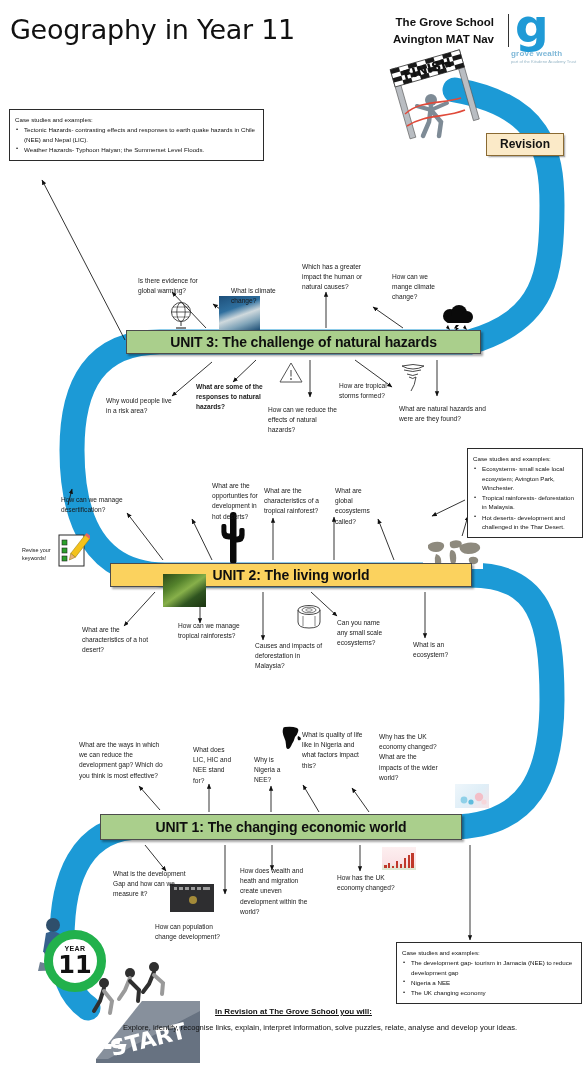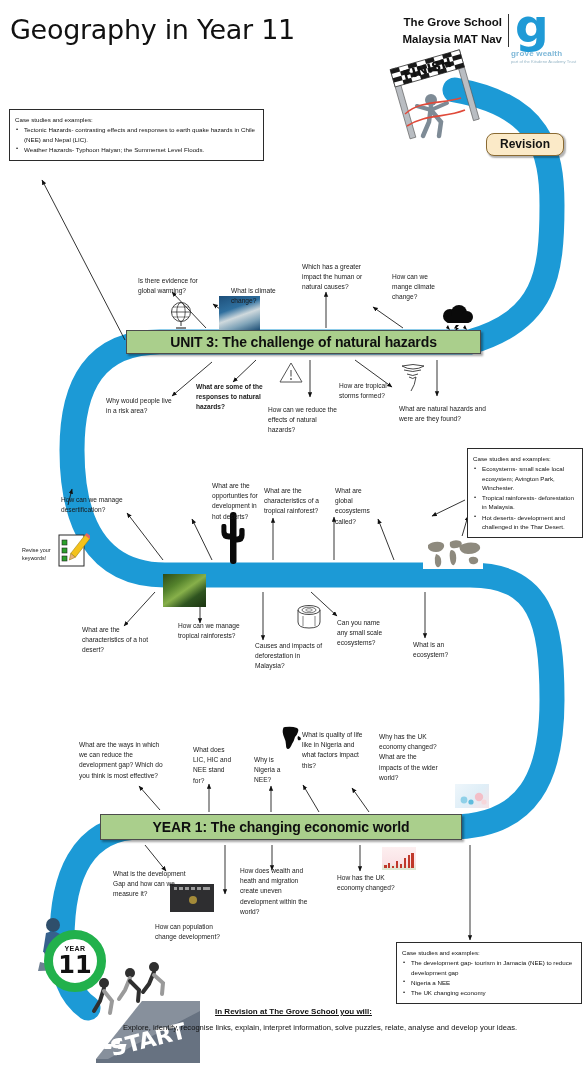--- a/index.html
+++ b/index.html
@@ -30,21 +30,21 @@
     position: absolute; left: 10px; top: 14px;
     font-family: "DejaVu Sans", sans-serif;
     font-size: 27px; font-weight: 400; letter-spacing: -0.3px;
     color: #111; white-space: nowrap;
     z-index: 6;
   }
   .school-block {
     position: absolute; right: 78px; top: 14px;
     text-align: right; z-index: 6;
     border-right: 1.5px solid #333;
-    padding-right: 6px;
+    padding-right: 14px;
   }
   .school-block div {
     font-size: 11.5px; font-weight: bold; line-height: 1.45;
     color: #111; white-space: nowrap;
   }
   .logo {
     position: absolute; right: 2px; top: 4px;
     width: 74px; height: 70px; z-index: 6;
   }
   .logo .g-letter {
@@ -81,21 +81,21 @@
   
   .cream-box {
     position: absolute; z-index: 6;
     background: #fbeac8; border: 1.3px solid #8a6a32;
     box-shadow: 1.5px 1.5px 1.5px rgba(0,0,0,0.30);
     text-align: center;
     font-size: 12px; font-weight: bold; color: #141414;
     display: flex; align-items: center; justify-content: center;
     line-height: 1.15;
   }
-  #revision-box { left: 486px; top: 133px; width: 78px; height: 23px; border-radius: 8px; }
+  #revision-box { left: 486px; top: 133px; width: 78px; height: 23px; }
   #aqa-box      { left: 486px; top: 174px; width: 78px; height: 43px; padding: 0 2px; }
 
   
   .unit-bar {
     position: absolute; z-index: 4;
     border: 1.3px solid #4c4c4c;
     box-shadow: 1.6px 1.6px 2px rgba(0,0,0,0.35);
     display: flex; align-items: center; justify-content: center;
     font-size: 14px; font-weight: bold; color: #0f0f0f;
     letter-spacing: -0.1px;
@@ -242,21 +242,21 @@
 
       <path d="M 465 500 L 432 516"></path>
       <path d="M 68 505 L 72 489"></path>
     </g>
   </svg>
 
   <div class="page-title">Geography in Year 11</div>
 
   <div class="school-block">
     <div>The Grove School</div>
-    <div>Malaysia MAT Nav</div>
+    <div>Avington MAT Nav</div>
   </div>
 
   <div class="logo">
     <span class="g-letter">g</span>
     <div class="logo-name">grove wealth</div>
     <div class="logo-sub">part of the Kitsdene Academy Trust</div>
   </div>
 
   <svg id="finish-graphic" viewBox="0 0 105 95">
     <g transform="rotate(-16 52 40)">
@@ -408,20 +408,21 @@
         <path d="M5 9 q5-4 12-3 q5 1 4 5 q-2 5 -8 5 q-6 0 -8-4 z"></path>
         <path d="M13 18 q4 1 5 5 q1 6 -2 8 q-3 1 -4-4 q-1-5 1-9 z"></path>
         <path d="M27 6 q5-3 10-1 q3 2 1 5 q-4 3 -9 2 q-3-1 -2-6 z"></path>
         <path d="M28 14 q4 0 5 5 q1 7 -2 10 q-3 1 -4-6 q-1-7 1-9 z"></path>
         <path d="M36 10 q8-5 17-3 q5 2 4 6 q-3 5 -12 5 q-8 0 -9-8 z"></path>
         <path d="M48 21 q5-1 7 2 q1 4 -3 5 q-5 1 -6-3 q-1-3 2-4 z"></path>
       </g>
     </svg>
   </div>
 
+  <div class="unit-bar" id="unit-bar-2">UNIT 2: The living world</div>
   <div class="thumb rainforest"></div>
 
   <div class="q" style="left:82px; top:625px; width:68px;">What are the characteristics of a hot desert?</div>
   <div class="q" style="left:178px; top:621px; width:75px;">How can we manage tropical rainforests?</div>
   <div class="q" style="left:255px; top:641px; width:72px;">Causes and impacts of deforestation in Malaysia?</div>
   <div class="q" style="left:337px; top:618px; width:52px;">Can you name any small scale ecosystems?</div>
   <div class="q" style="left:413px; top:640px; width:48px;">What is an ecosystem?</div>
 
   <svg class="icon" id="stump-icon" viewBox="0 0 30 30">
     <ellipse cx="15" cy="9" rx="11" ry="4.5" fill="none" stroke="#333" stroke-width="0.9"></ellipse>
@@ -444,21 +445,21 @@
 
   <div class="thumb pills">
     <svg viewBox="0 0 34 24" style="width:100%;height:100%;display:block">
       <circle cx="9" cy="16" r="3.4" fill="#8fd0e8"></circle>
       <circle cx="16" cy="18" r="2.6" fill="#5fbcdd"></circle>
       <circle cx="24" cy="13" r="4.2" fill="#f3bfc8"></circle>
       <circle cx="29" cy="18" r="2.6" fill="#f7d6da"></circle>
     </svg>
   </div>
 
-  <div class="unit-bar" id="unit-bar-1">YEAR 1: The changing economic world</div>
+  <div class="unit-bar" id="unit-bar-1">UNIT 1: The changing economic world</div>
 
   <div class="q" style="left:113px; top:869px; width:82px;">What is the development Gap and how can we measure it?</div>
   <div class="q" style="left:155px; top:922px; width:80px;">How can population change development?</div>
   <div class="q" style="left:240px; top:866px; width:68px;">How does wealth and heath and migration create uneven development within the world?</div>
   <div class="q" style="left:337px; top:873px; width:62px;">How has the UK economy changed?</div>
 
   <div class="thumb lab">
     <svg viewBox="0 0 44 28" style="width:100%;height:100%;display:block">
       <rect width="44" height="28" fill="#2e2e30"></rect>
       <g fill="#9b9b9b">

